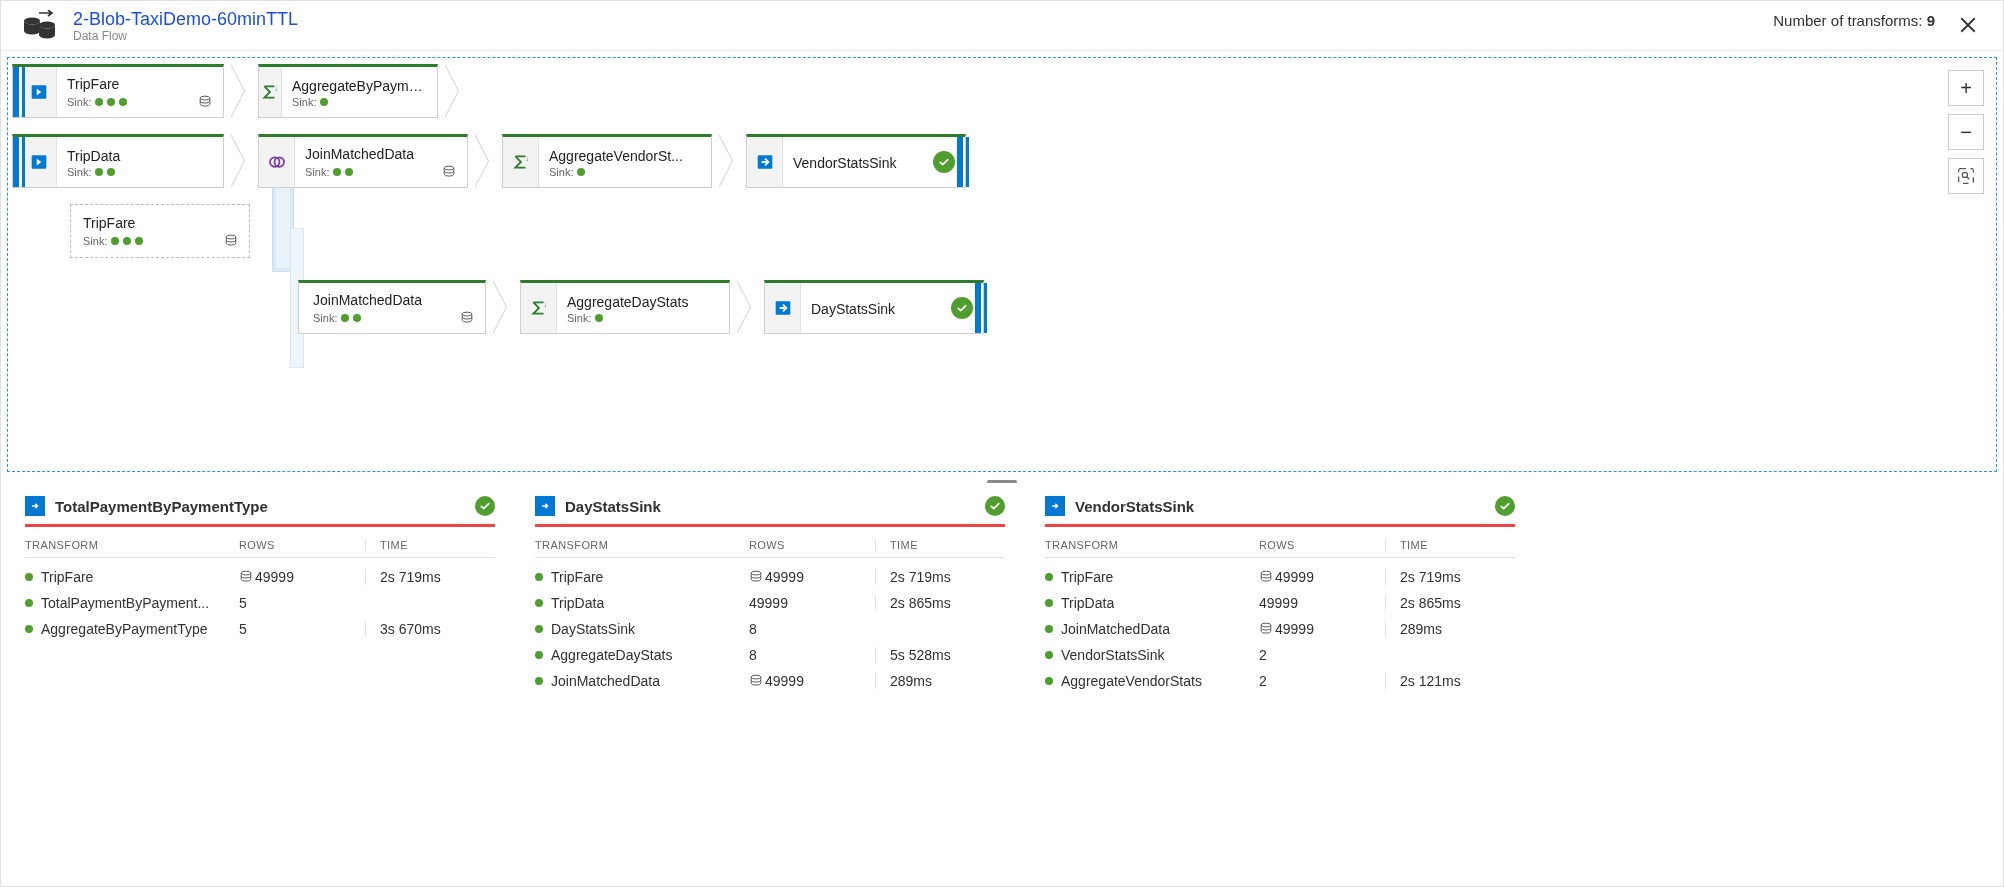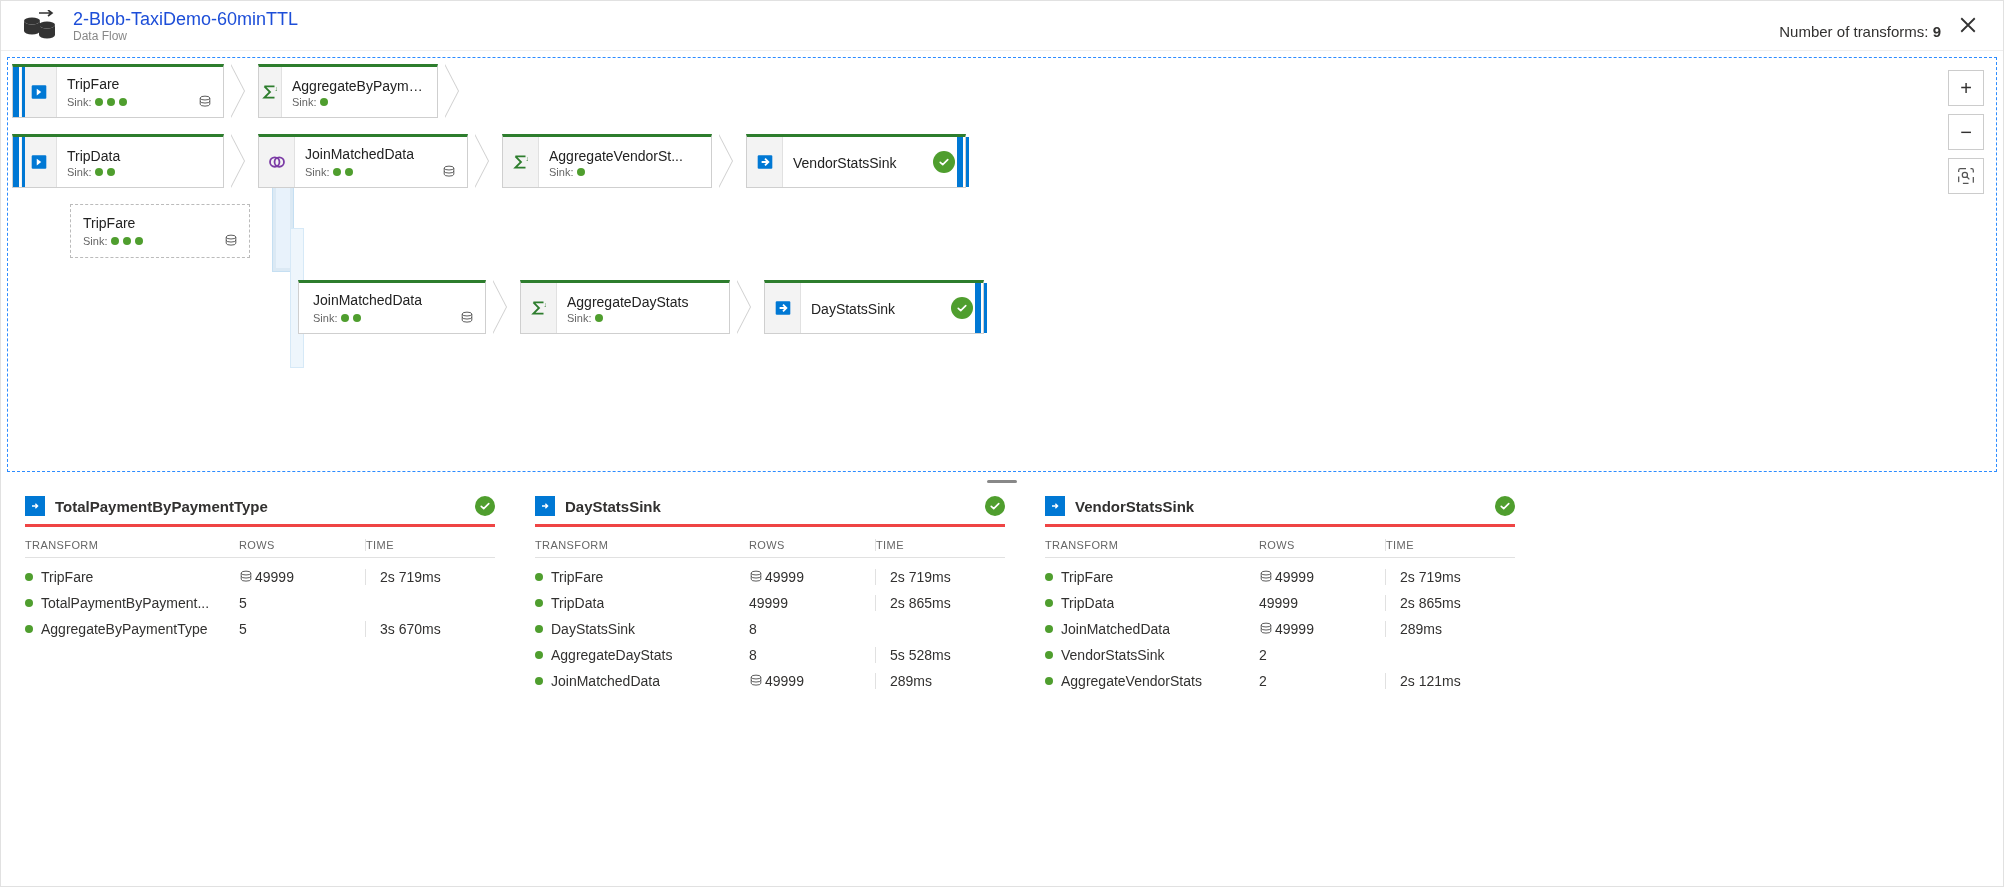--- a/index.html
+++ b/index.html
@@ -33,22 +33,22 @@
     color: #1d4ed8;
   }
   .header-subtitle {
     font-size: 12px;
     color: #888;
     margin-top: -1px;
   }
   .header-right {
     margin-left: auto;
     display: flex;
-    align-items: flex-end;
-    gap: 12px;
+    align-items: flex-start;
+    gap: 18px;
   }
   .transform-count { font-size: 15px; }
   .transform-count b { font-weight:600; }
   .close-x { font-size: 24px; cursor: pointer; padding: 0 6px; }
 
   
   .canvas-wrap {
     position: relative;
     height: 415px;
     border: 1px dashed #2d8cff;
@@ -232,21 +232,21 @@
     display:flex;
     font-size:11px;
     color:#666;
     letter-spacing:0.4px;
     border-bottom:1px solid #e1e1e1;
     padding: 6px 0;
     margin-bottom:6px;
   }
   .c1{ width:210px; }
   .c2{ width:130px; padding-left:4px;}
-  .c3{ flex:1; border-left:1px solid #e1e1e1; }
+  .c3{ flex:1; border-left:1px solid #e1e1e1; padding-left:14px;}
 
   .card-row {
     display:flex; align-items:center;
     padding: 5px 0;
     font-size: 14px;
   }
   .card-row .c1 { display:flex; align-items:center; gap:8px; white-space:nowrap; overflow:hidden;}
   .card-row .c1 span{ overflow:hidden; text-overflow:ellipsis; }
   .card-row .c2 { display:flex; align-items:center; gap:2px; }
   .card-row .c3 { border-left:1px solid #e1e1e1; padding-left:14px;}

